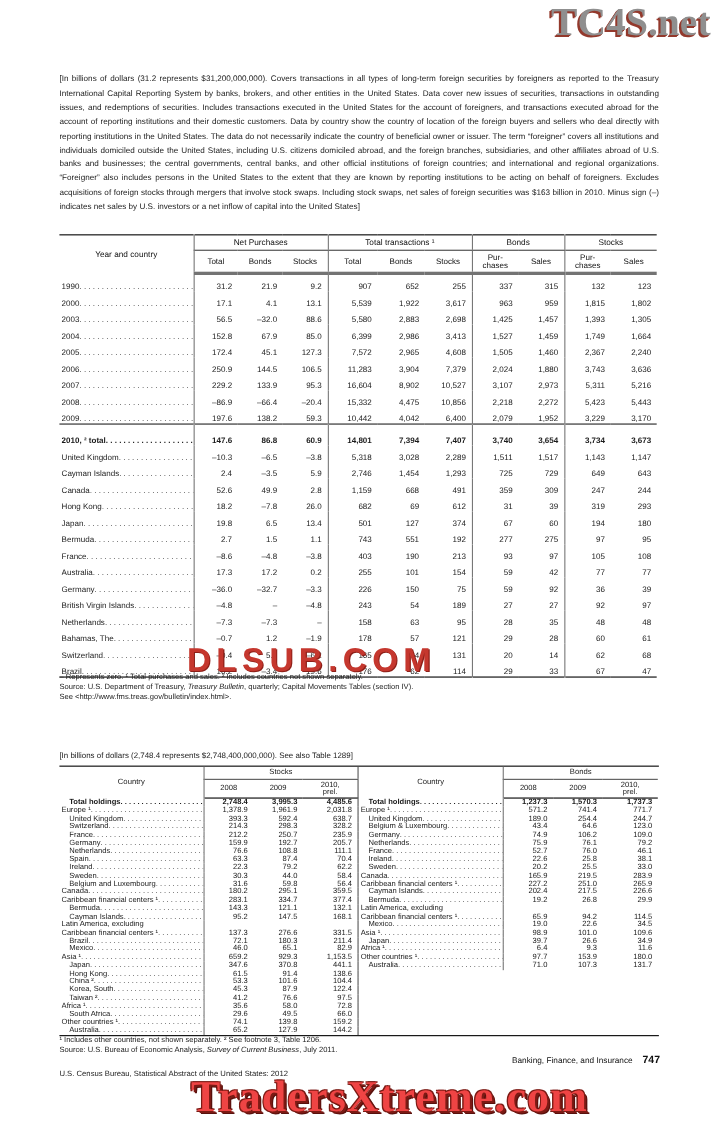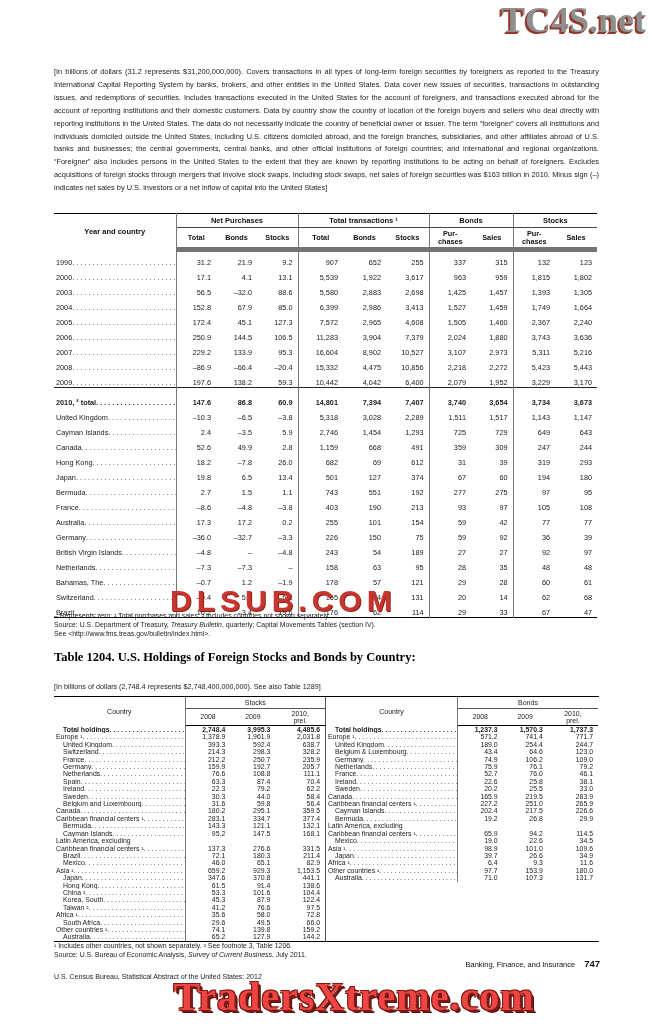--- a/index.html
+++ b/index.html
@@ -31,26 +31,26 @@
   table{border-collapse:collapse;}
   tr.bold{font-weight:bold;}
   .rowlbl{display:flex;align-items:baseline;overflow:hidden;}
   .rowlbl .txt{white-space:nowrap;}
   .dots{flex:1;overflow:hidden;white-space:nowrap;}
   .dots::before{content:" . . . . . . . . . . . . . . . . . . . . . . . . . . . . . . . . . . . . . . . . . . . .";}
 
   
   .t1203{position:absolute;left:54px;top:213px;width:543px;table-layout:fixed;font-size:7.3px;
          border-top:1px solid #000;border-bottom:1px solid #000;}
-  .t1203 th{font-weight:bold;padding:0;}
+  .t1203 th{font-weight:normal;padding:0;}
   .t1203 thead th{text-align:center;vertical-align:middle;color:#111;}
   .t1203 .grp{border-bottom:1px solid #444;font-size:7.5px;height:13px;}
   .t1203 .g2,.t1203 .g3,.t1203 .g4{border-left:1px solid #777;}
   .t1203 .stub-h{border-right:1px solid #777;font-size:7.5px;}
-  .t1203 tr.colrow th{border-bottom:5px solid #737373;height:17px;white-space:pre-line;line-height:8px;padding:1px 0;}
+  .t1203 tr.colrow th{border-bottom:3px solid #737373;height:17px;white-space:pre-line;line-height:8px;padding:1px 0;}
   .t1203 tr.colrow th.c-sep{border-left:1px solid #777;}
   .t1203 tbody td{height:15px;padding:0;vertical-align:bottom;}
   .t1203 tbody td.stub{padding-left:2px;border-right:1px solid #777;text-align:center;}
   .t1203 tbody td:nth-child(5),.t1203 tbody td:nth-child(8),.t1203 tbody td:nth-child(10){border-left:1px solid #777;}
   .t1203 td.num{text-align:right;padding-right:5px;}
   .t1203 tr.rule-above td{border-top:1px solid #222;padding-top:4px;}
 
   
   .fn{position:absolute;left:54px;width:545px;font-size:6.9px;line-height:8.6px;color:#222;}
   .fn1203-1{top:612px;}
@@ -564,21 +564,20 @@
     </tbody>
 </table>
 
 <div class="fn fn1203-1">– Represents zero.  ¹ Total purchases and sales.  ² Includes countries not shown separately.</div>
 <div class="fn fn1203-2"><span>Source: U.S. Department of Treasury, </span><i>Treasury Bulletin</i><span>, quarterly; Capital Movements Tables (section IV).</span></div>
 <div class="fn fn1203-3">See &lt;http://www.fms.treas.gov/bulletin/index.html&gt;.</div>
 
 <div class="wm-mid">DLSUB.COM</div>
 
 <div class="tbl-title t1204-title">
-  <div>Table 1204. U.S. Holdings of Foreign Stocks and Bonds by Country:</div>
 </div>
 
 <div class="headnote hn1204">[In billions of dollars (2,748.4 represents $2,748,400,000,000). See also Table 1289]</div>
 
 <div class="t1204wrap">
   <table class="p1204 pleft">
     <colgroup>
         <col style="width:131px">
         <col style="width:45px">
         <col style="width:45px">

